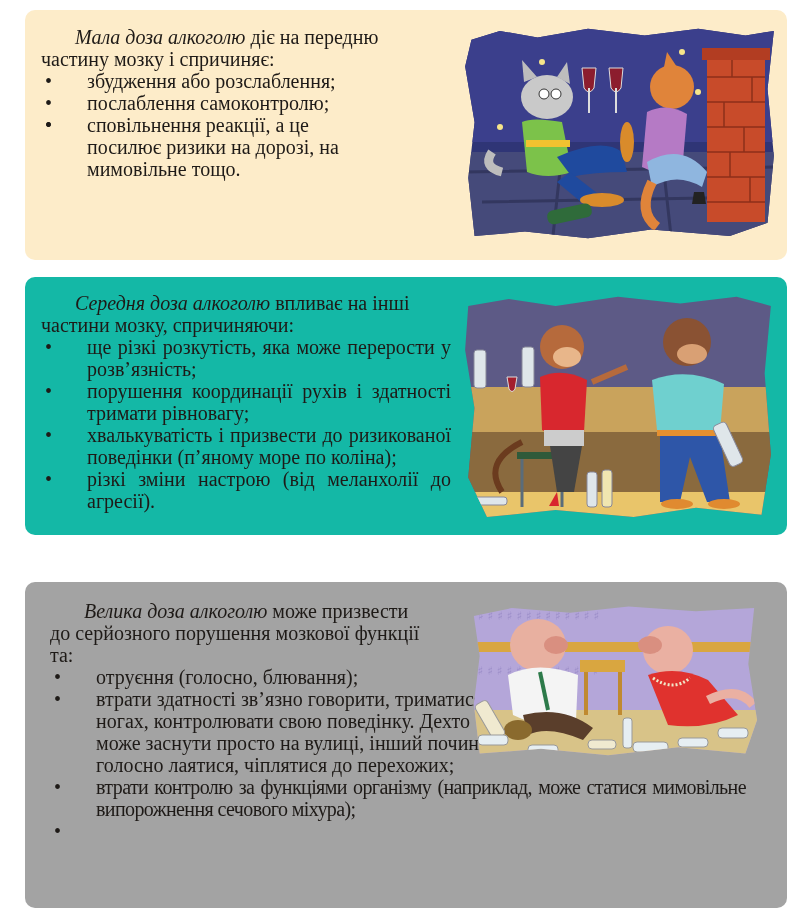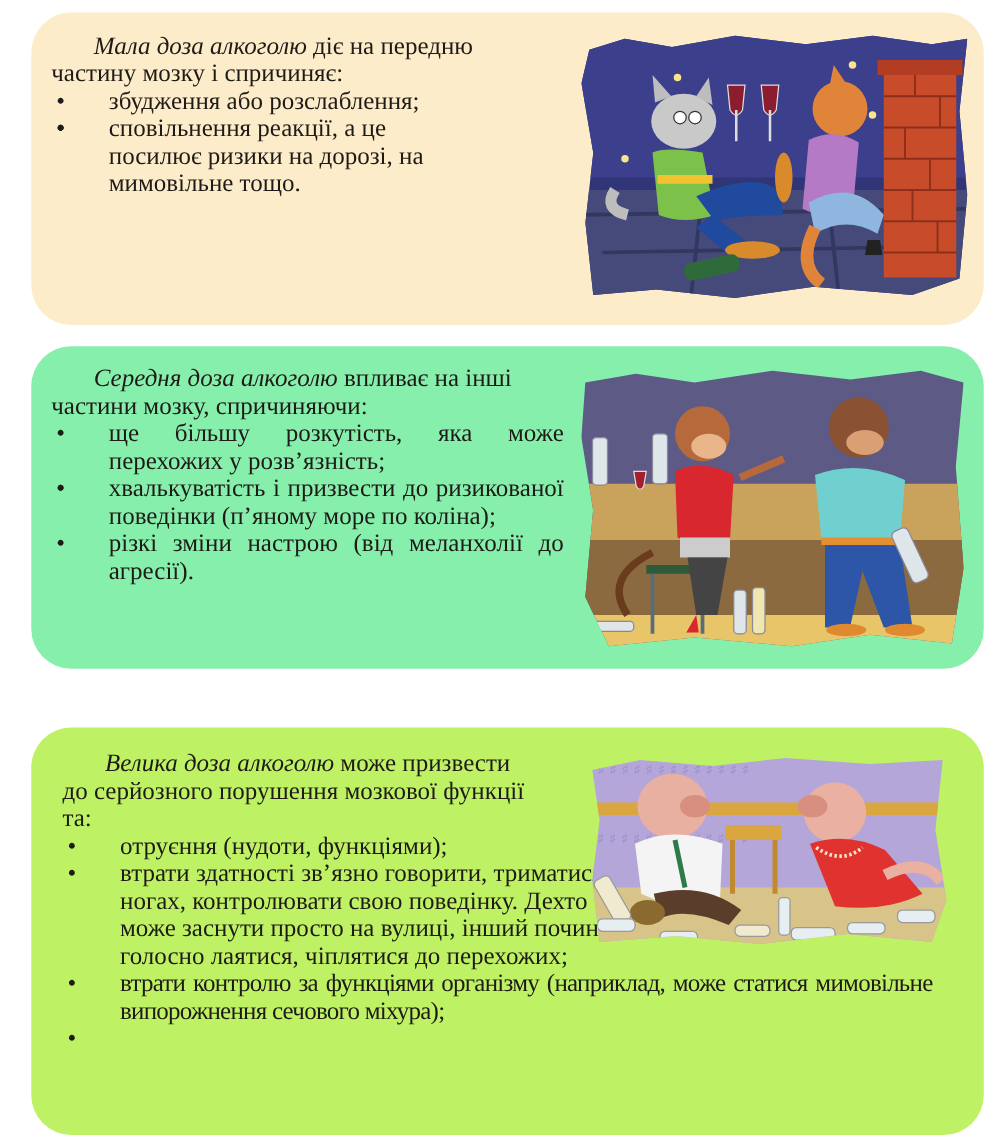--- a/index.html
+++ b/index.html
@@ -1,21 +1,21 @@
 <!DOCTYPE html>
 <html><head>
 <meta charset="utf-8">
 <style>
   html, body { margin: 0; padding: 0; background: #ffffff; }
   body { width: 800px; height: 917px; position: relative; overflow: hidden;
          font-family: "Liberation Serif", "DejaVu Serif", serif; color: #1e1a17; }
-  .panel { position: absolute; left: 25px; width: 762px; border-radius: 32px; }
+  .panel { position: absolute; left: 25px; width: 762px; border-radius: 10px; }
   .p1 { top: 10px; height: 250px; background: #fdecc9; }
-  .p2 { top: 277px; height: 258px; background: #86efac; }
-  .p3 { top: 582px; height: 326px; background: #bef264; }
+  .p2 { top: 277px; height: 258px; background: #14b8a6; }
+  .p3 { top: 582px; height: 326px; background: #a3a3a3; }
   .text { position: absolute; font-size: 20px; line-height: 22px; }
   .p1 .text { left: 16px; top: 16px; width: 410px; }
   .p2 .text { left: 16px; top: 15px; width: 410px; }
   .p3 .text { left: 25px; top: 18px; width: 700px; }
   .intro { margin: 0; }
   .intro .indent { display: inline-block; width: 34px; }
   .intro i { font-style: italic; }
   ul { list-style: none; margin: 0; padding: 0; }
   li { position: relative; padding-left: 46px; margin: 0; }
   li .bullet { position: absolute; left: 4px; top: 0; }
@@ -32,21 +32,21 @@
   svg { display: block; }
 </style>
 </head>
 <body>
 
 <section class="panel p1">
   <div class="text">
     <p class="intro"><span class="indent"></span><i>Мала доза алкоголю</i><span> діє на передню частину мозку і спричиняє:</span></p>
     <ul>
       <li><span class="bullet">•</span><span>збудження або розслаблення;</span></li>
-      <li><span class="bullet">•</span></li>
+      <li><span class="bullet">•</span><span>послаблення самоконтролю;</span></li>
       <li style="width:300px"><span class="bullet">•</span></li>
       <li style="width:285px"><span class="bullet">•</span><span>сповільнення реакції, а це посилює ризики на дорозі, на мимовільне тощо.</span></li>
     </ul>
   </div>
   <div class="illus">
     <svg width="315" height="223" viewBox="0 0 315 223">
       <rect width="315" height="223" fill="#2f3576"></rect>
       <rect y="0" width="315" height="120" fill="#3b3f8c"></rect>
       <circle cx="80" cy="40" r="3" fill="#f6e58a"></circle>
         <circle cx="220" cy="30" r="3" fill="#f6e58a"></circle>
@@ -87,22 +87,22 @@
       <path d="M190 160 Q175 190 195 205" stroke="#e0843a" stroke-width="10" fill="none"></path>
       <path d="M232 170 l10 0 l2 12 l-14 0 z" fill="#222"></path>
     </svg>
   </div>
 </section>
 
 <section class="panel p2">
   <div class="text">
     <p class="intro"><span class="indent"></span><i>Середня доза алкоголю</i><span> впливає на інші частини мозку, спричиняючи:</span></p>
     <ul>
-      <li><span class="bullet">•</span><span>ще більшу розкутість, яка може перехожих у розв’язність;</span></li>
-      <li><span class="bullet">•</span></li>
+      <li><span class="bullet">•</span><span>ще різкі розкутість, яка може перерости у розв’язність;</span></li>
+      <li><span class="bullet">•</span><span>порушення координації рухів і здатності тримати рівновагу;</span></li>
       <li><span class="bullet">•</span><span>хвалькуватість і призвести до ризикованої поведінки (п’яному море по коліна);</span></li>
       <li><span class="bullet">•</span><span>різкі зміни настрою (від меланхолії до агресії).</span></li>
     </ul>
   </div>
   <div class="illus">
     <svg width="312" height="232" viewBox="0 0 312 232">
       <rect width="312" height="232" fill="#5d5a86"></rect>
       <rect y="95" width="312" height="45" fill="#c9a35c"></rect>
       <rect y="140" width="312" height="60" fill="#8a6a3e"></rect>
       <rect y="200" width="312" height="32" fill="#e9c56a"></rect>
@@ -138,21 +138,21 @@
       <rect x="140" y="178" width="10" height="37" rx="3" fill="#f0e6b0" stroke="#889"></rect>
       <rect x="5" y="205" width="40" height="8" rx="3" fill="#dfe6ea" stroke="#889"></rect>
     </svg>
   </div>
 </section>
 
 <section class="panel p3">
   <div class="text">
     <p class="intro" style="width:375px"><span class="indent"></span><i>Велика доза алкоголю</i><span> може призвести до серйозного порушення мозкової функції та:</span></p>
     <ul>
-      <li class="narrow"><span class="bullet">•</span><span>отруєння (нудоти, функціями);</span></li>
+      <li class="narrow"><span class="bullet">•</span><span>отруєння (голосно, блювання);</span></li>
       <li class="narrow" style="width:420px"><span class="bullet">•</span><span>втрати здатності зв’язно говорити, триматися на ногах, контролювати свою поведінку. Дехто може заснути просто на вулиці, інший починає голосно лаятися, чіплятися до перехожих;</span></li>
       <li class="cond" style="text-align:justify;width:650px"><span class="bullet">•</span><span>втрати контролю за функціями організму (наприклад, може статися мимовільне випорожнення сечового міхура);</span></li>
       <li class="cond"><span class="bullet">•</span></li>
     </ul>
   </div>
   <div class="illus">
     <svg width="292" height="160" viewBox="0 0 292 160">
       <rect width="292" height="160" fill="#b4a6d9"></rect>
       <g fill="#9d8fc9" font-size="12" font-family="DejaVu Sans, sans-serif">
         <text x="10" y="20">♯ ♯ ♯ ♯ ♯ ♯ ♯ ♯ ♯ ♯ ♯ ♯ ♯</text>

